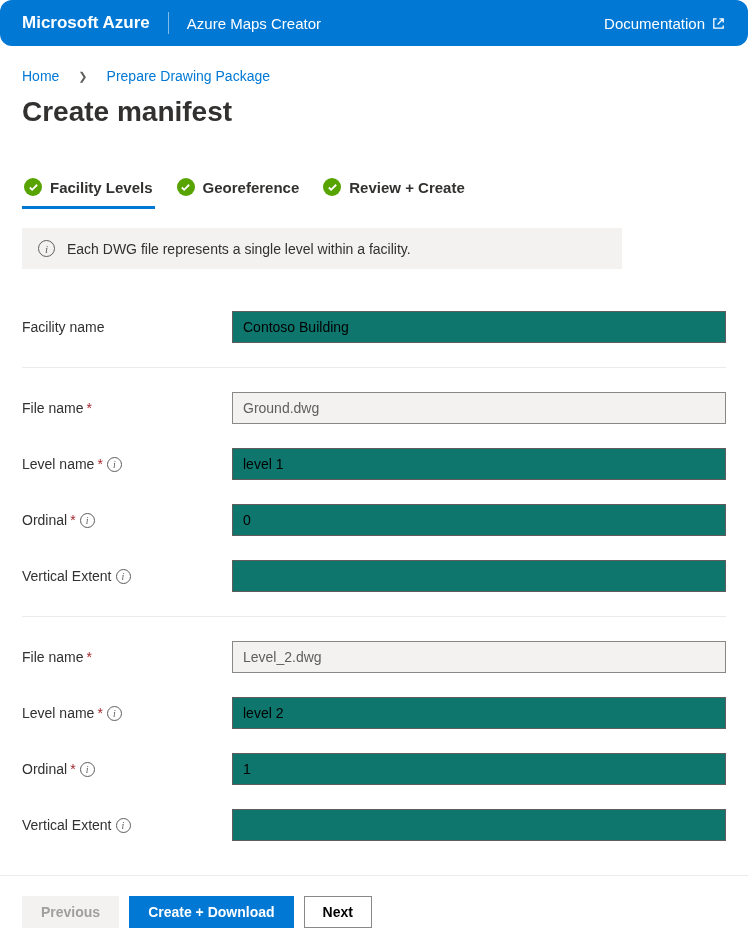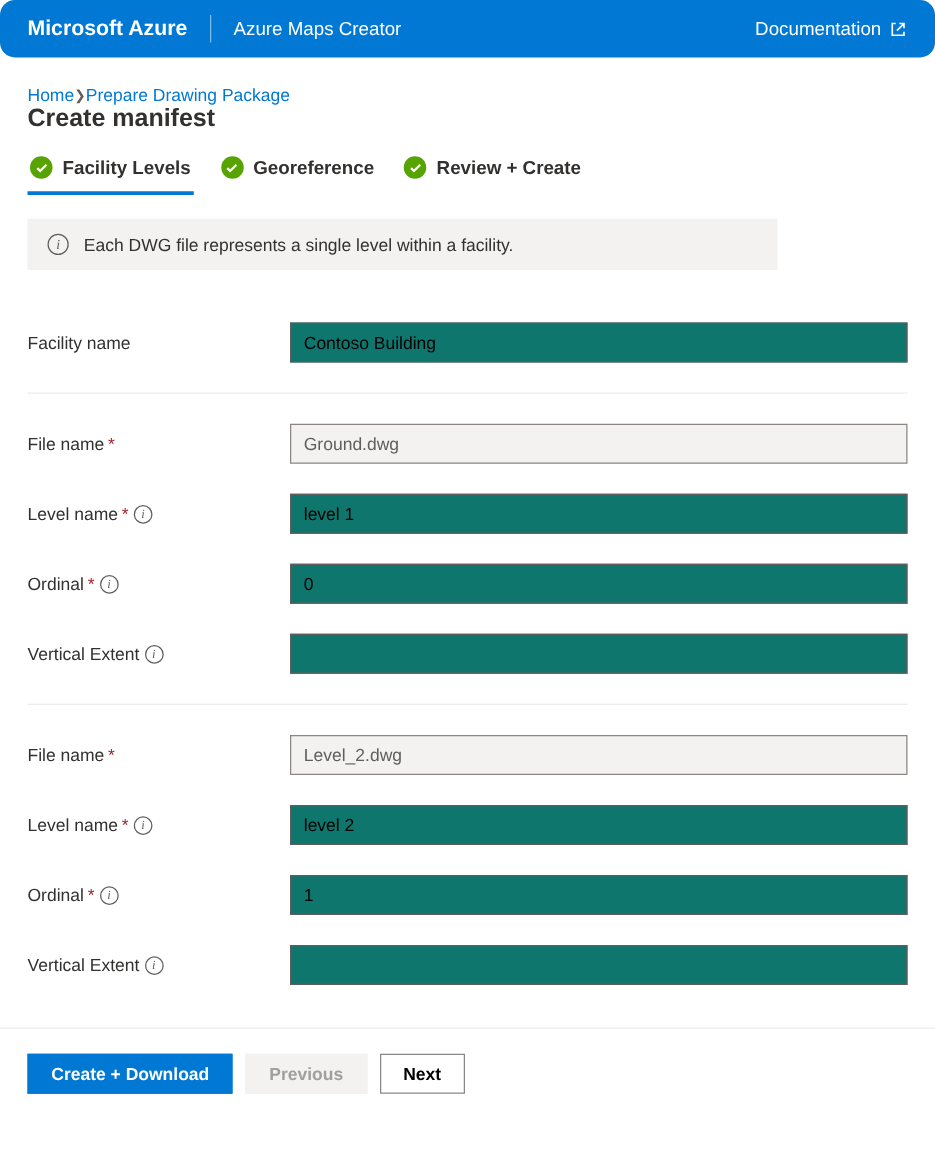--- a/index.html
+++ b/index.html
@@ -3,24 +3,24 @@
 <meta charset="utf-8">
 <style>
 * { box-sizing: border-box; margin: 0; padding: 0; }
 body { font-family: "Segoe UI", Arial, sans-serif; font-size: 14px; color: #323130; background: #fff; width: 748px; }
 .topbar { background: #0078d4; color: #fff; height: 46px; display: flex; align-items: center; padding: 0 22px; border-radius: 12px; }
 .brand { font-size: 17px; font-weight: 600; }
 .divider { width: 1px; height: 22px; background: rgba(255,255,255,0.5); margin: 0 18px; }
 .product { font-size: 15px; font-weight: 400; flex: 1; }
 .doclink { color: #fff; text-decoration: none; font-size: 15px; display: flex; align-items: center; gap: 6px; }
 .content { padding: 22px 22px 0 22px; }
-.breadcrumb { font-size: 14px; margin-bottom: 0; display: flex; align-items: center; gap: 0; }
+.breadcrumb { font-size: 14px; margin-bottom: 12px; display: flex; align-items: center; gap: 19px; }
 .breadcrumb a { color: #0078d4; text-decoration: none; }
 .breadcrumb .sep { color: #605e5c; font-size: 11px; }
-h1 { font-size: 20px; font-weight: 600; margin-bottom: 12px; }
+h1 { font-size: 28px; font-weight: 600; margin-bottom: 44px; }
 .tabs { display: flex; gap: 20px; border-bottom: 1px solid transparent; margin-bottom: 18px; }
 .tab { display: flex; align-items: center; gap: 8px; padding: 6px 2px 10px; font-size: 15px; font-weight: 600; color: #323130; cursor: pointer; border-bottom: 3px solid transparent; }
 .tab.active { border-bottom-color: #0078d4; }
 .check { width: 18px; height: 18px; border-radius: 50%; background: #57a300; display: inline-flex; align-items: center; justify-content: center; }
 .check svg { width: 11px; height: 11px; }
 .infobar { background: #f3f2f1; padding: 12px 16px; display: flex; align-items: center; gap: 12px; font-size: 14px; color: #323130; margin-bottom: 30px; width: 600px; }
 .info-icon { width: 17px; height: 17px; border: 1.4px solid #605e5c; border-radius: 50%; display: inline-flex; align-items: center; justify-content: center; font-size: 11px; font-style: italic; font-family: Georgia, serif; color: #605e5c; flex-shrink: 0; }
 .info-icon.sm { width: 15px; height: 15px; font-size: 10px; margin-left: 4px; }
 .form-row { display: flex; align-items: center; padding: 12px 0; }
 .form-label { width: 210px; font-size: 14px; display: flex; align-items: center; }
@@ -158,16 +158,16 @@
   <div class="form-row">
     <div class="form-label">
         <span>Vertical Extent</span>
         <span class="info-icon sm">i</span>
       </div>
     <div class="form-input"><input type="text" value="" style=""></div>
   </div>
 </div>
 
 <div class="footer">
+  <button class="btn disabled">Previous</button>
   <button class="btn primary">Create + Download</button>
-  <button class="btn disabled">Previous</button>
   <button class="btn">Next</button>
 </div>
 
 </body></html>

